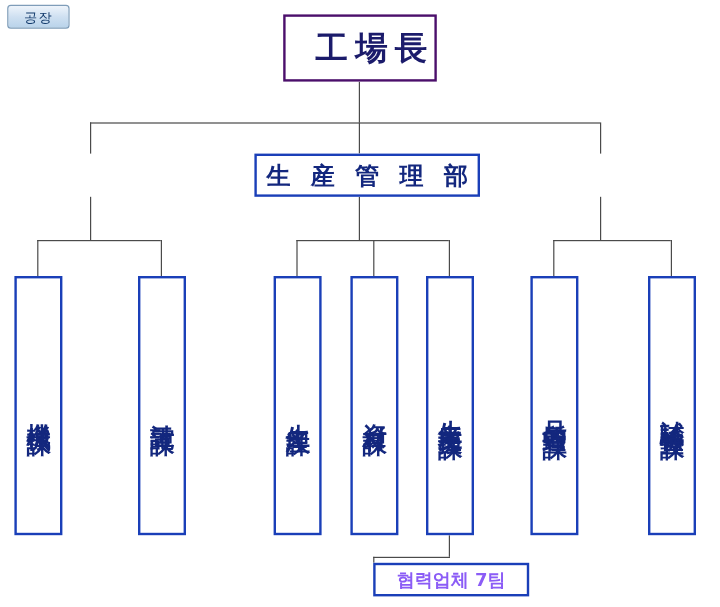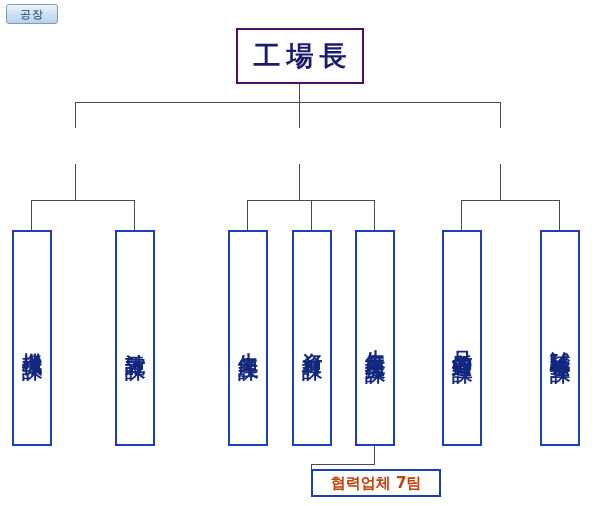--- a/index.html
+++ b/index.html
@@ -83,21 +83,21 @@
   .node.team .vtext {
     writing-mode: vertical-rl;
     text-orientation: upright;
     line-height: 1.18;
     letter-spacing: 3px;
   }
 
   
   .node.partner {
     border: 2px solid #1a3fb8;
-    color: #c2410c;
+    color: #8b5cf6;
     font-weight: bold;
     font-size: 15px;
     letter-spacing: 0px;
   }
 
   
   .ln {
     position: absolute;
     background: #4a4a4a;
   }
@@ -132,25 +132,28 @@
 
   <div class="ln v" style="left:500px; top:164px; height:36px;"></div>
   <div class="ln h" style="left:461px; top:200px; width:98px;"></div>
   <div class="ln v" style="left:461px; top:200px; height:30px;"></div>
   <div class="ln v" style="left:559px; top:200px; height:30px;"></div>
 
   <div class="ln v" style="left:374px; top:446px; height:18px;"></div>
   <div class="ln h" style="left:311px; top:464px; width:64px;"></div>
   <div class="ln v" style="left:311px; top:464px; height:5px;"></div>
 
-  <div class="node root" style="left:236px; top:28px; width:128px; height:56px;">
+  <div class="node root" style="left:236px; top:12px; width:128px; height:56px;justify-content:flex-end;">
     <span>工場長</span>
   </div>
 
 
+  <div class="node dept" style="left:212px; top:128px; width:188px; height:36px;">
+    <span>生 産 管 理 部</span>
+  </div>
 
 
   <div class="node team" style="left:12px; top:230px; width:40px; height:216px;">
     <span class="vtext">機械課</span>
   </div>
 
   <div class="node team" style="left:115px; top:230px; width:40px; height:216px;">
     <span class="vtext">計電課</span>
   </div>
 

